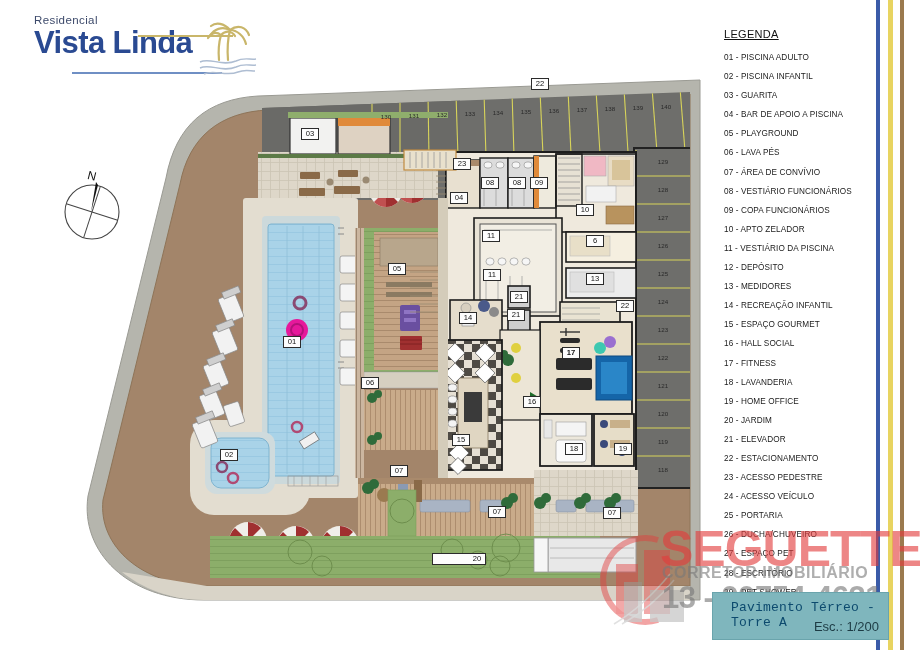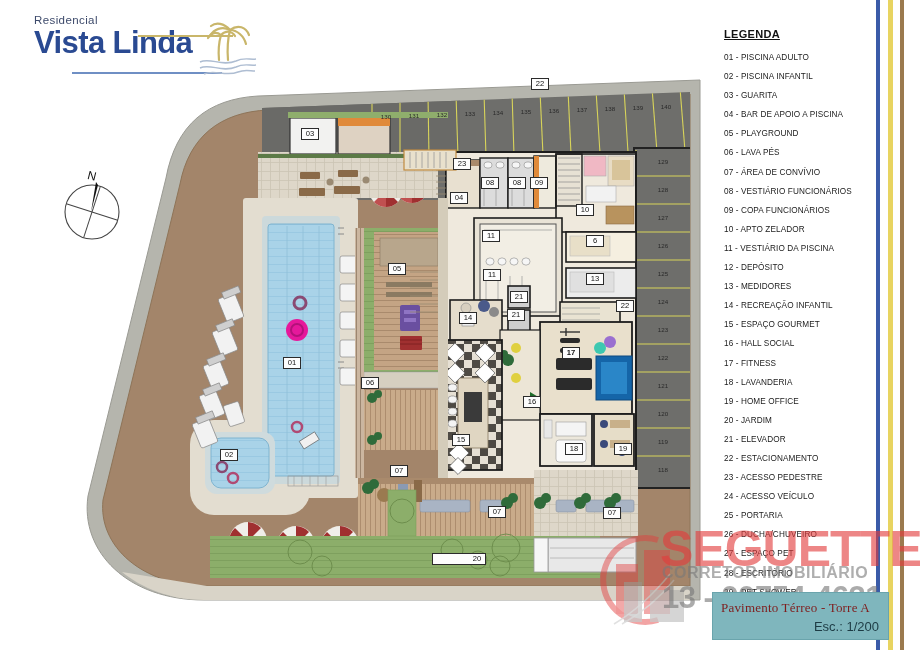--- a/index.html
+++ b/index.html
@@ -17,36 +17,36 @@
   #logo .waves{position:absolute;left:164px;top:42px;}
 
   
   #compass{position:absolute;left:60px;top:160px;width:68px;height:85px;}
 
   
   #plan{position:absolute;left:0;top:0;width:712px;height:650px;}
 
   
   #legend{position:absolute;left:724px;top:28px;width:150px;}
-  #legend .leg-title{font-size:11px;font-weight:bold;color:#111;text-decoration:underline;
+  #legend .leg-title{font-size:11px;font-weight:normal;color:#111;text-decoration:underline;
                      letter-spacing:.3px;margin-bottom:13px;}
   #legend .leg-row{font-size:8.2px;color:#1a1a1a;letter-spacing:.1px;height:19.1px;
                    white-space:nowrap;}
 
   
   .stripe{position:absolute;top:0;height:650px;}
   #stripe-blue{left:876px;width:4px;background:#3a5ba8;}
   #stripe-yellow{left:888px;width:5px;background:#e8d461;}
   #stripe-brown{left:900px;width:4px;background:#9b7a4e;}
 
   
   #titleblock{position:absolute;left:712px;top:592px;width:175px;height:46px;
               background:#7fb6bd;border:1px solid #6aa4ac;}
-  #titleblock .tb-main{position:absolute;left:8px;top:7px;font-size:13px;color:#7f1d1d;
-                       font-family:Liberation Serif, serif;letter-spacing:.2px;}
+  #titleblock .tb-main{position:absolute;left:18px;top:7px;font-size:13px;color:#0c4a6e;
+                       font-family:Liberation Mono, monospace;letter-spacing:.2px;}
   #titleblock .tb-sub{position:absolute;right:9px;top:26px;font-size:13px;color:#1d3b44;}
 
   
   #watermark{position:absolute;left:600px;top:508px;width:320px;height:120px;pointer-events:none;}
   #wm-name{position:absolute;left:60px;top:12px;font-size:50px;font-weight:bold;
            color:rgba(226,60,60,.62);letter-spacing:-1px;font-family:"Liberation Sans",sans-serif;}
   #wm-role{position:absolute;left:62px;top:56px;font-size:16px;font-weight:bold;
            color:rgba(120,120,120,.6);letter-spacing:.5px;}
   #wm-phone{position:absolute;left:62px;top:72px;font-size:31px;font-weight:bold;
             color:rgba(120,120,120,.62);letter-spacing:-.5px;}
@@ -558,21 +558,21 @@
     <div class="tag" style="left: 576px; top: 204px;">10</div>
     <div class="tag" style="left: 482px; top: 230px;">11</div>
     <div class="tag" style="left: 586px; top: 235px;">6</div>
     <div class="tag" style="left: 483px; top: 269px;">11</div>
     <div class="tag" style="left: 586px; top: 273px;">13</div>
     <div class="tag" style="left: 510px; top: 291px;">21</div>
     <div class="tag" style="left: 616px; top: 300px;">22</div>
     <div class="tag" style="left: 459px; top: 312px;">14</div>
     <div class="tag" style="left: 507px; top: 309px;">21</div>
     <div class="tag" style="left: 388px; top: 263px;">05</div>
-    <div class="tag" style="left: 283px; top: 357px;">01</div>
+    <div class="tag" style="left: 283px; top: 336px;">01</div>
     <div class="tag" style="left: 361px; top: 377px;">06</div>
     <div class="tag" style="left: 562px; top: 347px; font-weight: bold;">17</div>
     <div class="tag" style="left: 523px; top: 396px;">16</div>
     <div class="tag" style="left: 452px; top: 434px;">15</div>
     <div class="tag" style="left: 565px; top: 443px;">18</div>
     <div class="tag" style="left: 614px; top: 443px;">19</div>
     <div class="tag" style="left: 220px; top: 449px;">02</div>
     <div class="tag" style="left: 390px; top: 465px;">07</div>
     <div class="tag" style="left: 488px; top: 506px;">07</div>
     <div class="tag" style="left: 603px; top: 507px;">07</div>

